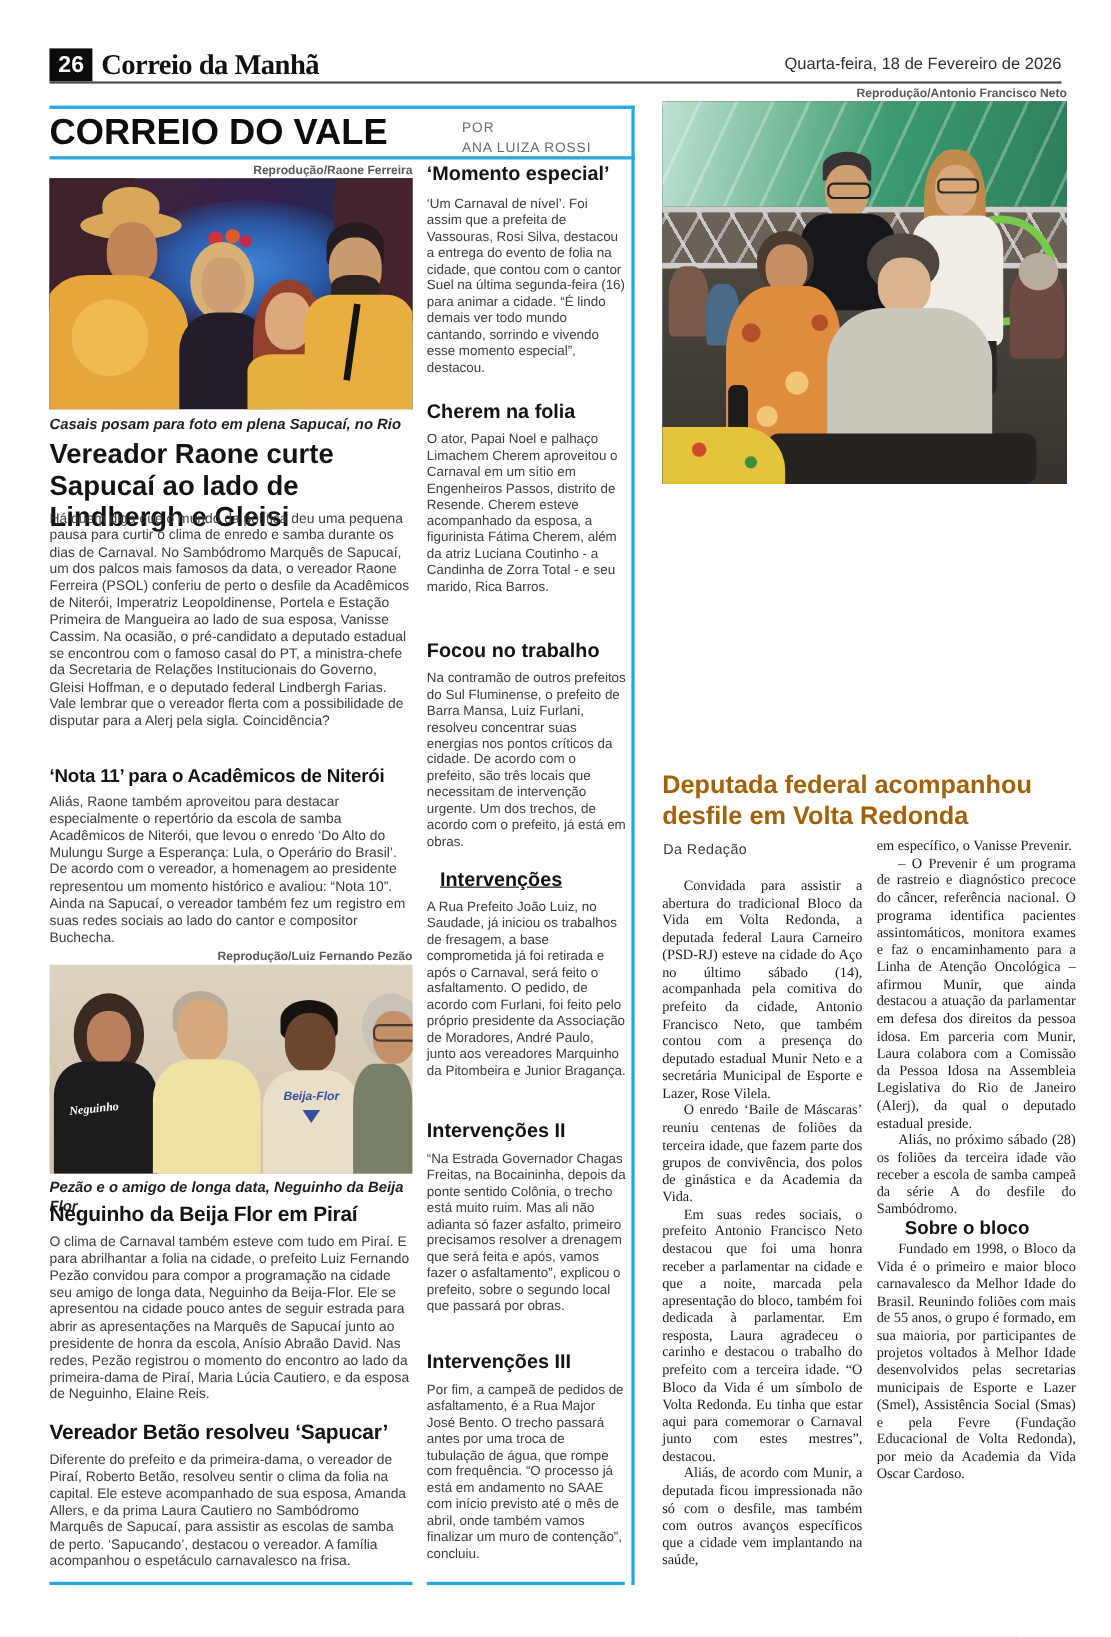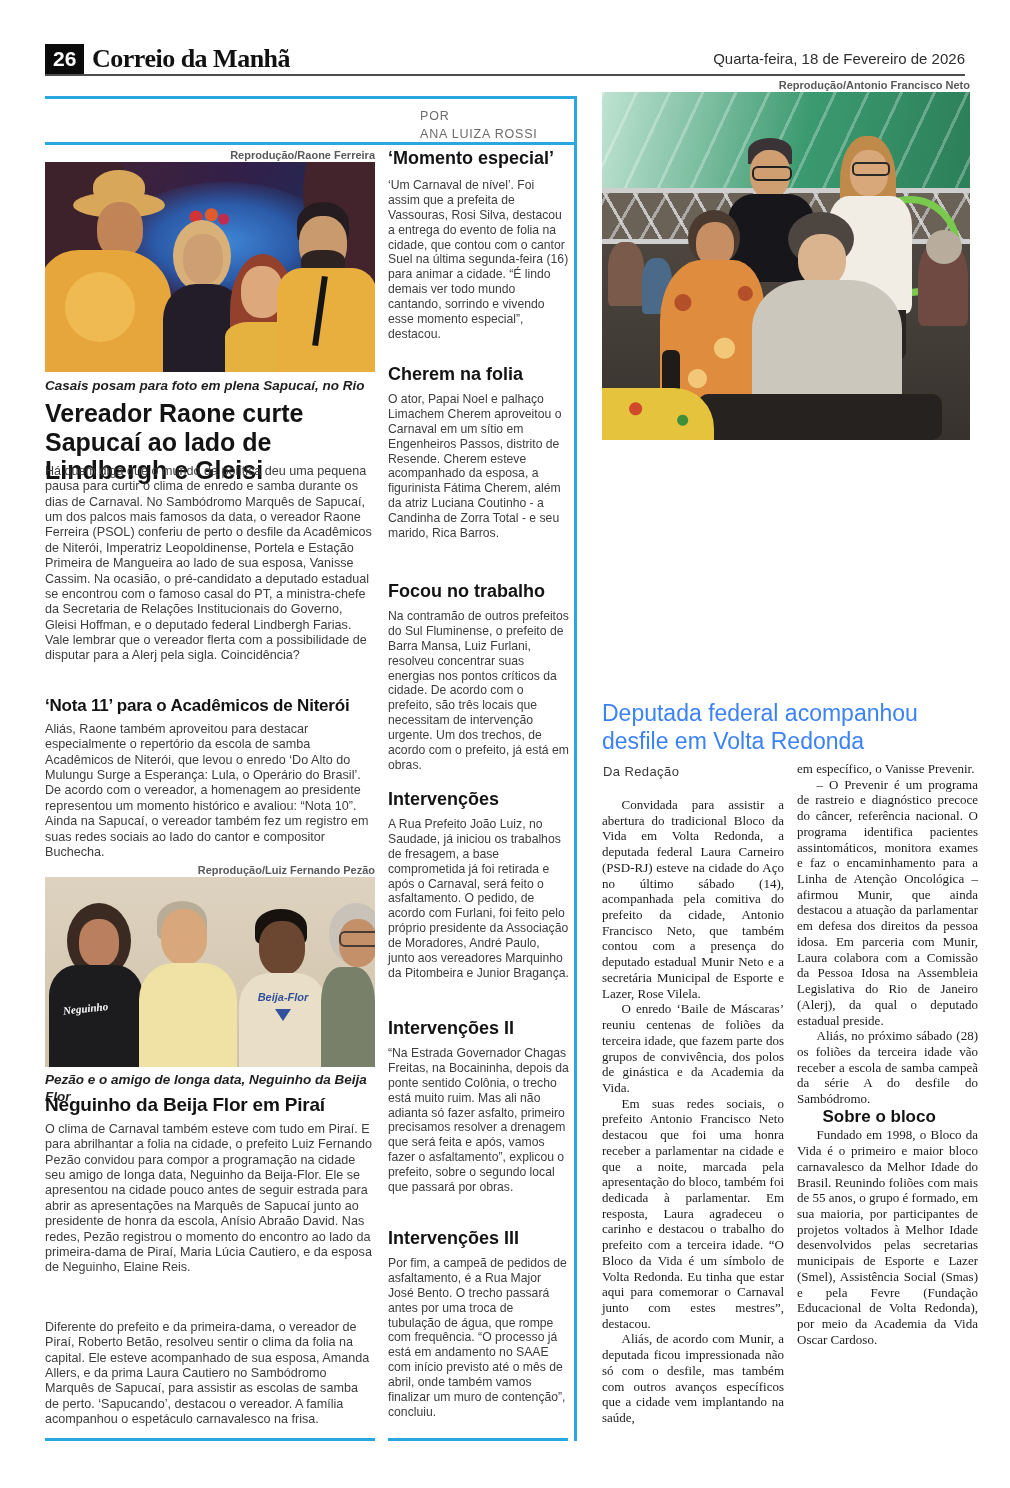--- a/index.html
+++ b/index.html
@@ -25,21 +25,21 @@
   
   .credit{font-size:11px;font-weight:700;color:#5a5a5a;text-align:right;}
   .cap{font-size:13.5px;font-weight:700;font-style:italic;color:#1f1f1f;line-height:1.25;}
   .t1{font-size:25px;font-weight:700;line-height:1.14;color:#131313;}
   .h2a{font-size:17px;font-weight:700;color:#131313;letter-spacing:-.2px;white-space:nowrap;}
   .h2b{font-size:19px;font-weight:700;color:#131313;letter-spacing:-.2px;white-space:nowrap;}
   .body-l{font-size:12.6px;line-height:1.22;color:#3d3d3d;width:330px;}
   .mc-h{font-size:18px;font-weight:700;color:#131313;}
   .mc-b{font-size:12.2px;line-height:1.22;color:#3d3d3d;width:181px;}
   .headline{font-size:46px;font-weight:700;line-height:1.11;color:#101010;letter-spacing:-1px;width:372px;}
-  .subhead{font-size:23px;font-weight:400;line-height:1.2;color:#3b82f6;width:370px;}
+  .subhead{font-size:23px;font-weight:700;line-height:1.2;color:#a16207;width:370px;}
   .byline{font-size:13px;color:#3a3a3a;letter-spacing:.4px;}
   .serif{font-family:"Liberation Serif","DejaVu Serif",serif;font-size:13px;line-height:1.21;color:#1b1b1b;text-align:justify;}
   .serif p{margin:0;text-indent:1.5em;}
   .serif p.noind{text-indent:0;}
   .about-h{font-family:"Liberation Sans","DejaVu Sans",sans-serif;font-size:17px;font-weight:700;color:#131313;margin:10px 0 5px 0;text-indent:0;}
   
   .photo{overflow:hidden;}
   .ph{position:absolute;}
   .p1{left:45px;top:162px;width:330px;height:210px;background:linear-gradient(120deg,#46242f 0%,#32204a 45%,#1d2d58 75%,#23406d 100%);}
   .p1 .glow{left:70px;top:20px;width:220px;height:120px;border-radius:50%;background:radial-gradient(ellipse at center,#3f86d6 0%,#2b5aa8 45%,rgba(43,90,168,0) 75%);}
@@ -60,20 +60,21 @@
 
 <div class="page">
 
   <div class="abs pagenum">26</div>
   <div class="abs masthead">Correio da Manhã</div>
   <div class="abs pagedate">Quarta-feira, 18 de Fevereiro de 2026</div>
   <div class="abs hrule"></div>
   <div class="abs credit" style="left:602px;top:79px;width:368px;">Reprodução/Antonio Francisco Neto</div>
 
   <div class="abs blue r-top"></div>
+  <div class="abs cv-title">CORREIO DO VALE</div>
   <div class="abs cv-byline">
     <div>POR</div>
     <div>ANA LUIZA ROSSI</div>
   </div>
   <div class="abs blue r-mid"></div>
   <div class="abs blue r-vert"></div>
 
   <div class="abs credit" style="left:45px;top:149px;width:330px;">Reprodução/Raone Ferreira</div>
 
   <div class="abs photo p1">
@@ -123,33 +124,34 @@
     <div class="ph" style="left:284px;top:26px;width:54px;height:62px;background:#c9c2b8;border-radius:50%;"></div>
     <div class="ph" style="left:294px;top:42px;width:38px;height:48px;background:#c3906a;border-radius:45%;"></div>
     <div class="ph" style="left:294px;top:54px;width:38px;height:12px;border:2px solid #4a3a30;border-radius:6px;"></div>
     <div class="ph" style="left:276px;top:90px;width:54px;height:100px;background:#79806a;border-radius:35% 35% 0 0;"></div>
   </div>
   <div class="abs cap" style="left:45px;top:1072px;width:330px;">Pezão e o amigo de longa data, Neguinho da Beija Flor</div>
 
   <h3 class="abs h2b" style="left:45px;top:1094px;margin:0;">Neguinho da Beija Flor em Piraí</h3>
   <div class="abs body-l" style="left:45px;top:1122px;">O clima de Carnaval também esteve com tudo em Piraí. E para abrilhantar a folia na cidade, o prefeito Luiz Fernando Pezão convidou para compor a programação na cidade seu amigo de longa data, Neguinho da Beija-Flor. Ele se apresentou na cidade pouco antes de seguir estrada para abrir as apresentações na Marquês de Sapucaí junto ao presidente de honra da escola, Anísio Abraão David. Nas redes, Pezão registrou o momento do encontro ao lado da primeira-dama de Piraí, Maria Lúcia Cautiero, e da esposa de Neguinho, Elaine Reis.</div>
 
+  <h3 class="abs h2b" style="left:45px;top:1292px;margin:0;">Vereador Betão resolveu ‘Sapucar’</h3>
   <div class="abs body-l" style="left:45px;top:1320px;">Diferente do prefeito e da primeira-dama, o vereador de Piraí, Roberto Betão, resolveu sentir o clima da folia na capital. Ele esteve acompanhado de sua esposa, Amanda Allers, e da prima Laura Cautiero no Sambódromo Marquês de Sapucaí, para assistir as escolas de samba de perto. ‘Sapucando’, destacou o vereador. A família acompanhou o espetáculo carnavalesco na frisa.</div>
   <div class="abs blue r-bl"></div>
 
   <h3 class="abs mc-h" style="left:388px;top:148px;margin:0;">‘Momento especial’</h3>
   <div class="abs mc-b" style="left:388px;top:178px;">‘Um Carnaval de nível’. Foi assim que a prefeita de Vassouras, Rosi Silva, destacou a entrega do evento de folia na cidade, que contou com o cantor Suel na última segunda-feira (16) para animar a cidade. “É lindo demais ver todo mundo cantando, sorrindo e vivendo esse momento especial”, destacou.</div>
 
   <h3 class="abs mc-h" style="left:388px;top:364px;margin:0;">Cherem na folia</h3>
   <div class="abs mc-b" style="left:388px;top:392px;">O ator, Papai Noel e palhaço Limachem Cherem aproveitou o Carnaval em um sítio em Engenheiros Passos, distrito de Resende. Cherem esteve acompanhado da esposa, a figurinista Fátima Cherem, além da atriz Luciana Coutinho - a Candinha de Zorra Total - e seu marido, Rica Barros.</div>
 
   <h3 class="abs mc-h" style="left:388px;top:581px;margin:0;">Focou no trabalho</h3>
   <div class="abs mc-b" style="left:388px;top:609px;">Na contramão de outros prefeitos do Sul Fluminense, o prefeito de Barra Mansa, Luiz Furlani, resolveu concentrar suas energias nos pontos críticos da cidade. De acordo com o prefeito, são três locais que necessitam de intervenção urgente. Um dos trechos, de acordo com o prefeito, já está em obras.</div>
 
-  <h3 class="abs mc-h" style="left:388px;top:789px;margin:0;">Intervenções</h3>
+  <h3 class="abs mc-h" style="left:400px;top:789px;margin:0;text-decoration:underline;">Intervenções</h3>
   <div class="abs mc-b" style="left:388px;top:817px;">A Rua Prefeito João Luiz, no Saudade, já iniciou os trabalhos de fresagem, a base comprometida já foi retirada e após o Carnaval, será feito o asfaltamento. O pedido, de acordo com Furlani, foi feito pelo próprio presidente da Associação de Moradores, André Paulo, junto aos vereadores Marquinho da Pitombeira e Junior Bragança.</div>
 
   <h3 class="abs mc-h" style="left:388px;top:1018px;margin:0;">Intervenções II</h3>
   <div class="abs mc-b" style="left:388px;top:1046px;">“Na Estrada Governador Chagas Freitas, na Bocaininha, depois da ponte sentido Colônia, o trecho está muito ruim. Mas ali não adianta só fazer asfalto, primeiro precisamos resolver a drenagem que será feita e após, vamos fazer o asfaltamento”, explicou o prefeito, sobre o segundo local que passará por obras.</div>
 
   <h3 class="abs mc-h" style="left:388px;top:1228px;margin:0;">Intervenções III</h3>
   <div class="abs mc-b" style="left:388px;top:1256px;">Por fim, a campeã de pedidos de asfaltamento, é a Rua Major José Bento. O trecho passará antes por uma troca de tubulação de água, que rompe com frequência. “O processo já está em andamento no SAAE com início previsto até o mês de abril, onde também vamos finalizar um muro de contenção”, concluiu.</div>
   <div class="abs blue r-bm"></div>
 
   <div class="abs photo p3">

